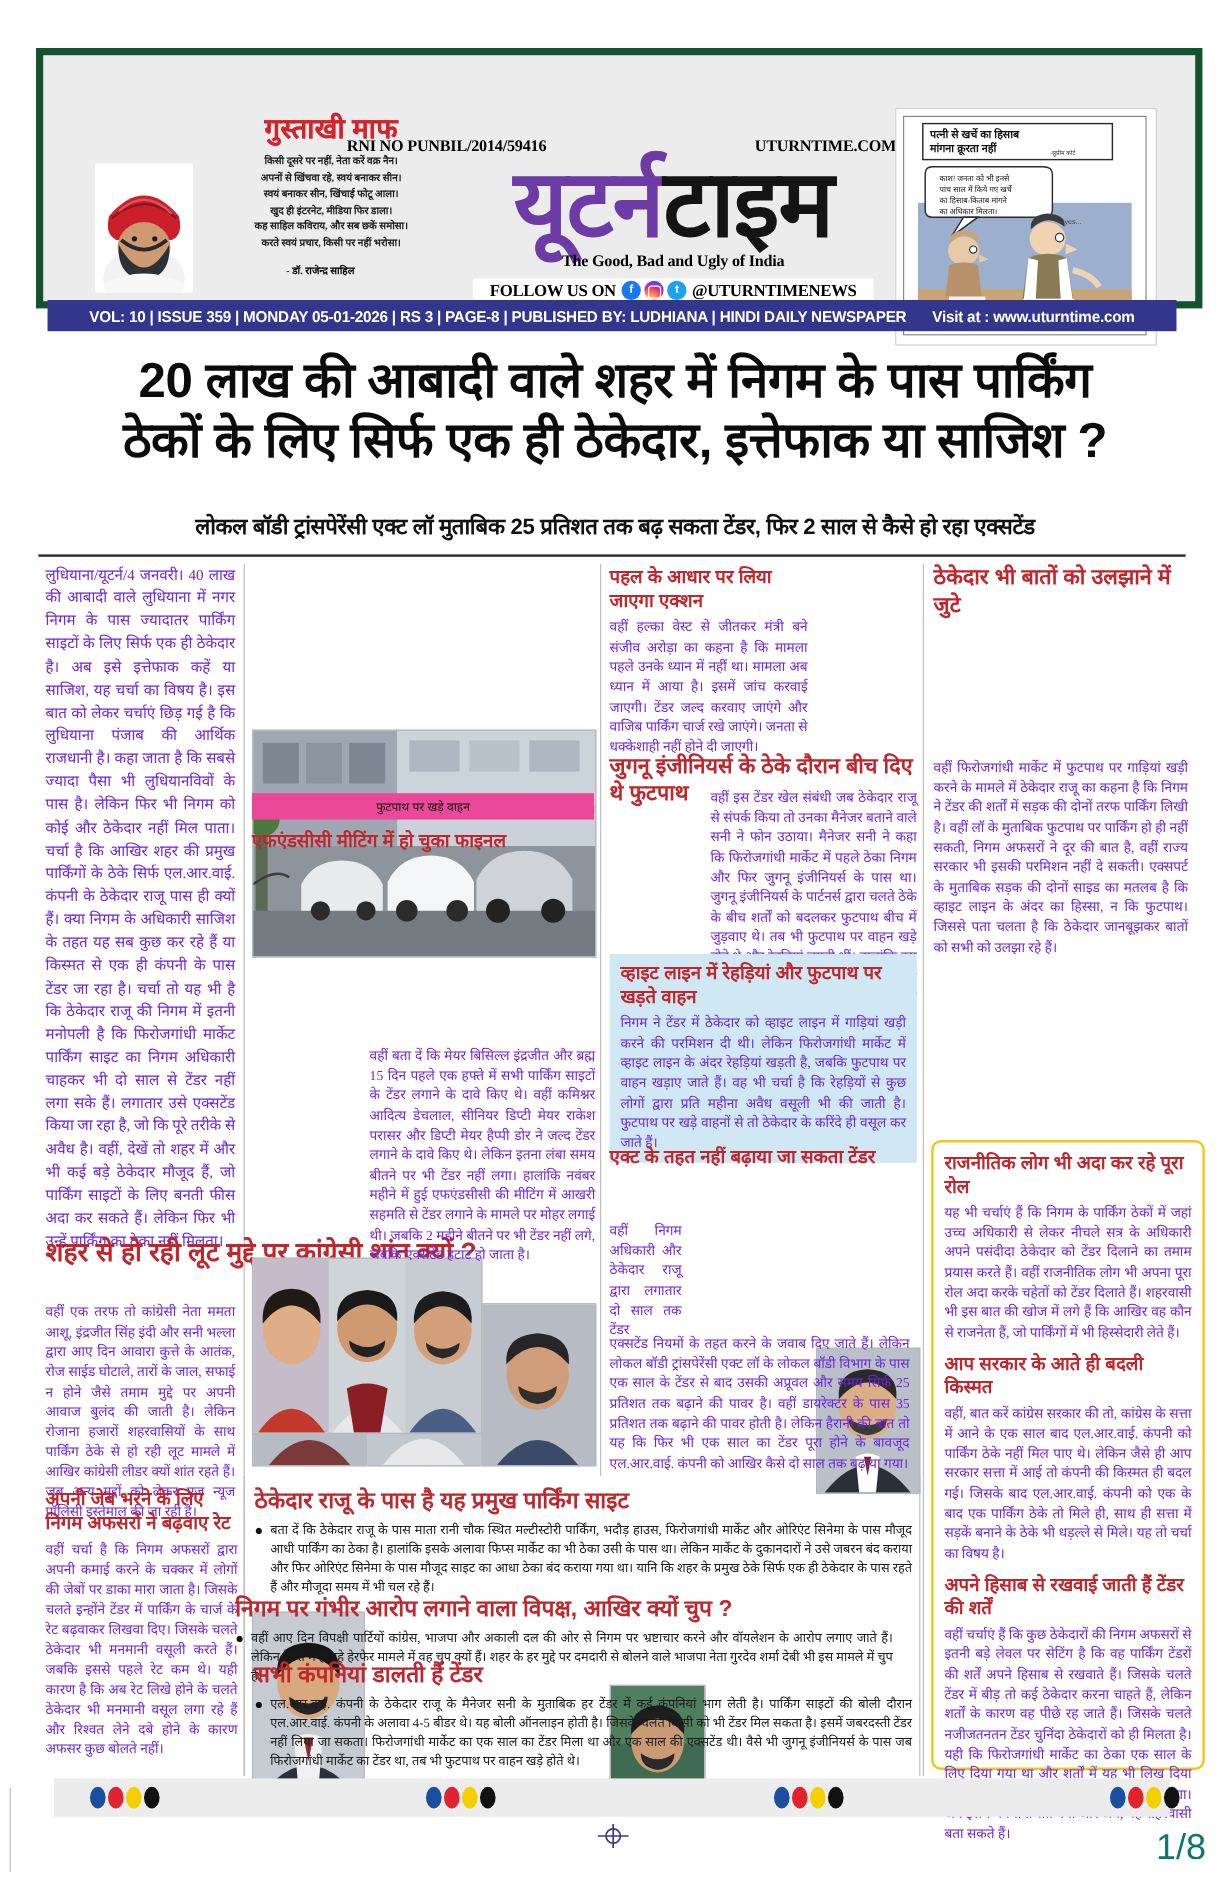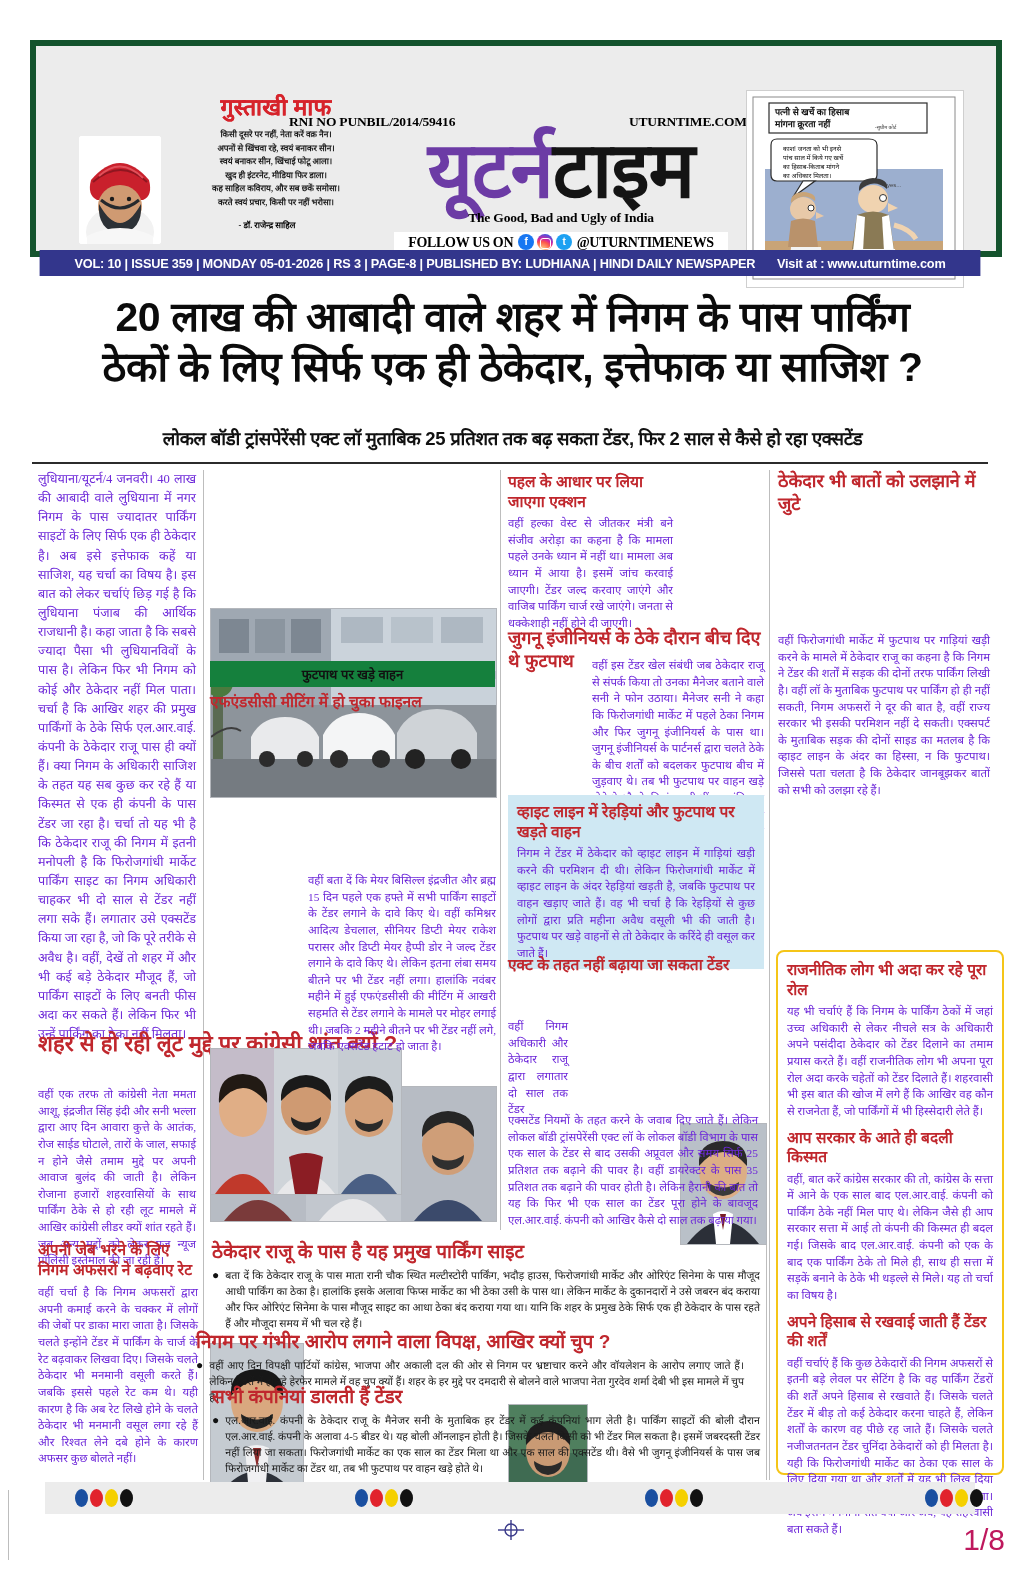--- a/index.html
+++ b/index.html
@@ -222,25 +222,25 @@
   .sec-head.h3{font-size:18px;}
   .sec-head.big{font-size:22px;color:#c0272d;}
 
   .photo{
     background:#c8ccd2;
     border:1px solid #b4b7bc;
     overflow:hidden;
     position:relative;
   }
   .caption{
-    background:#15803d;
+    background:#ec4899;
     text-align:center;
     font-family:"Liberation Sans",sans-serif;
-    font-weight:bold;
-    font-size:13px;
+    font-weight:normal;
+    font-size:10px;
     padding:4px 0;
     color:#111;
   }
   .tintbox{
     background:#cfe8f3;
     padding:7px 9px;
   }
   .yellowbox{
     border:2px solid #f5c518;
     border-radius:8px;
@@ -271,21 +271,21 @@
     width:930px; height:32px;
     background:#ececec;
   }
   .dotset{position:absolute;top:7px;display:flex;gap:2px;}
   .dotset i{display:block;width:13px;height:18px;border-radius:50%;}
   .pagenum{
     position:absolute;
     right:16px; bottom:14px;
     font-family:"Liberation Sans",sans-serif;
     font-size:30px;
-    color:#be185d;
+    color:#0f766e;
   }
   .regmark{
     position:absolute;
     left:498px; bottom:28px;
     width:26px;height:26px;
   }
 </style>
 </head>
 <body>
 

